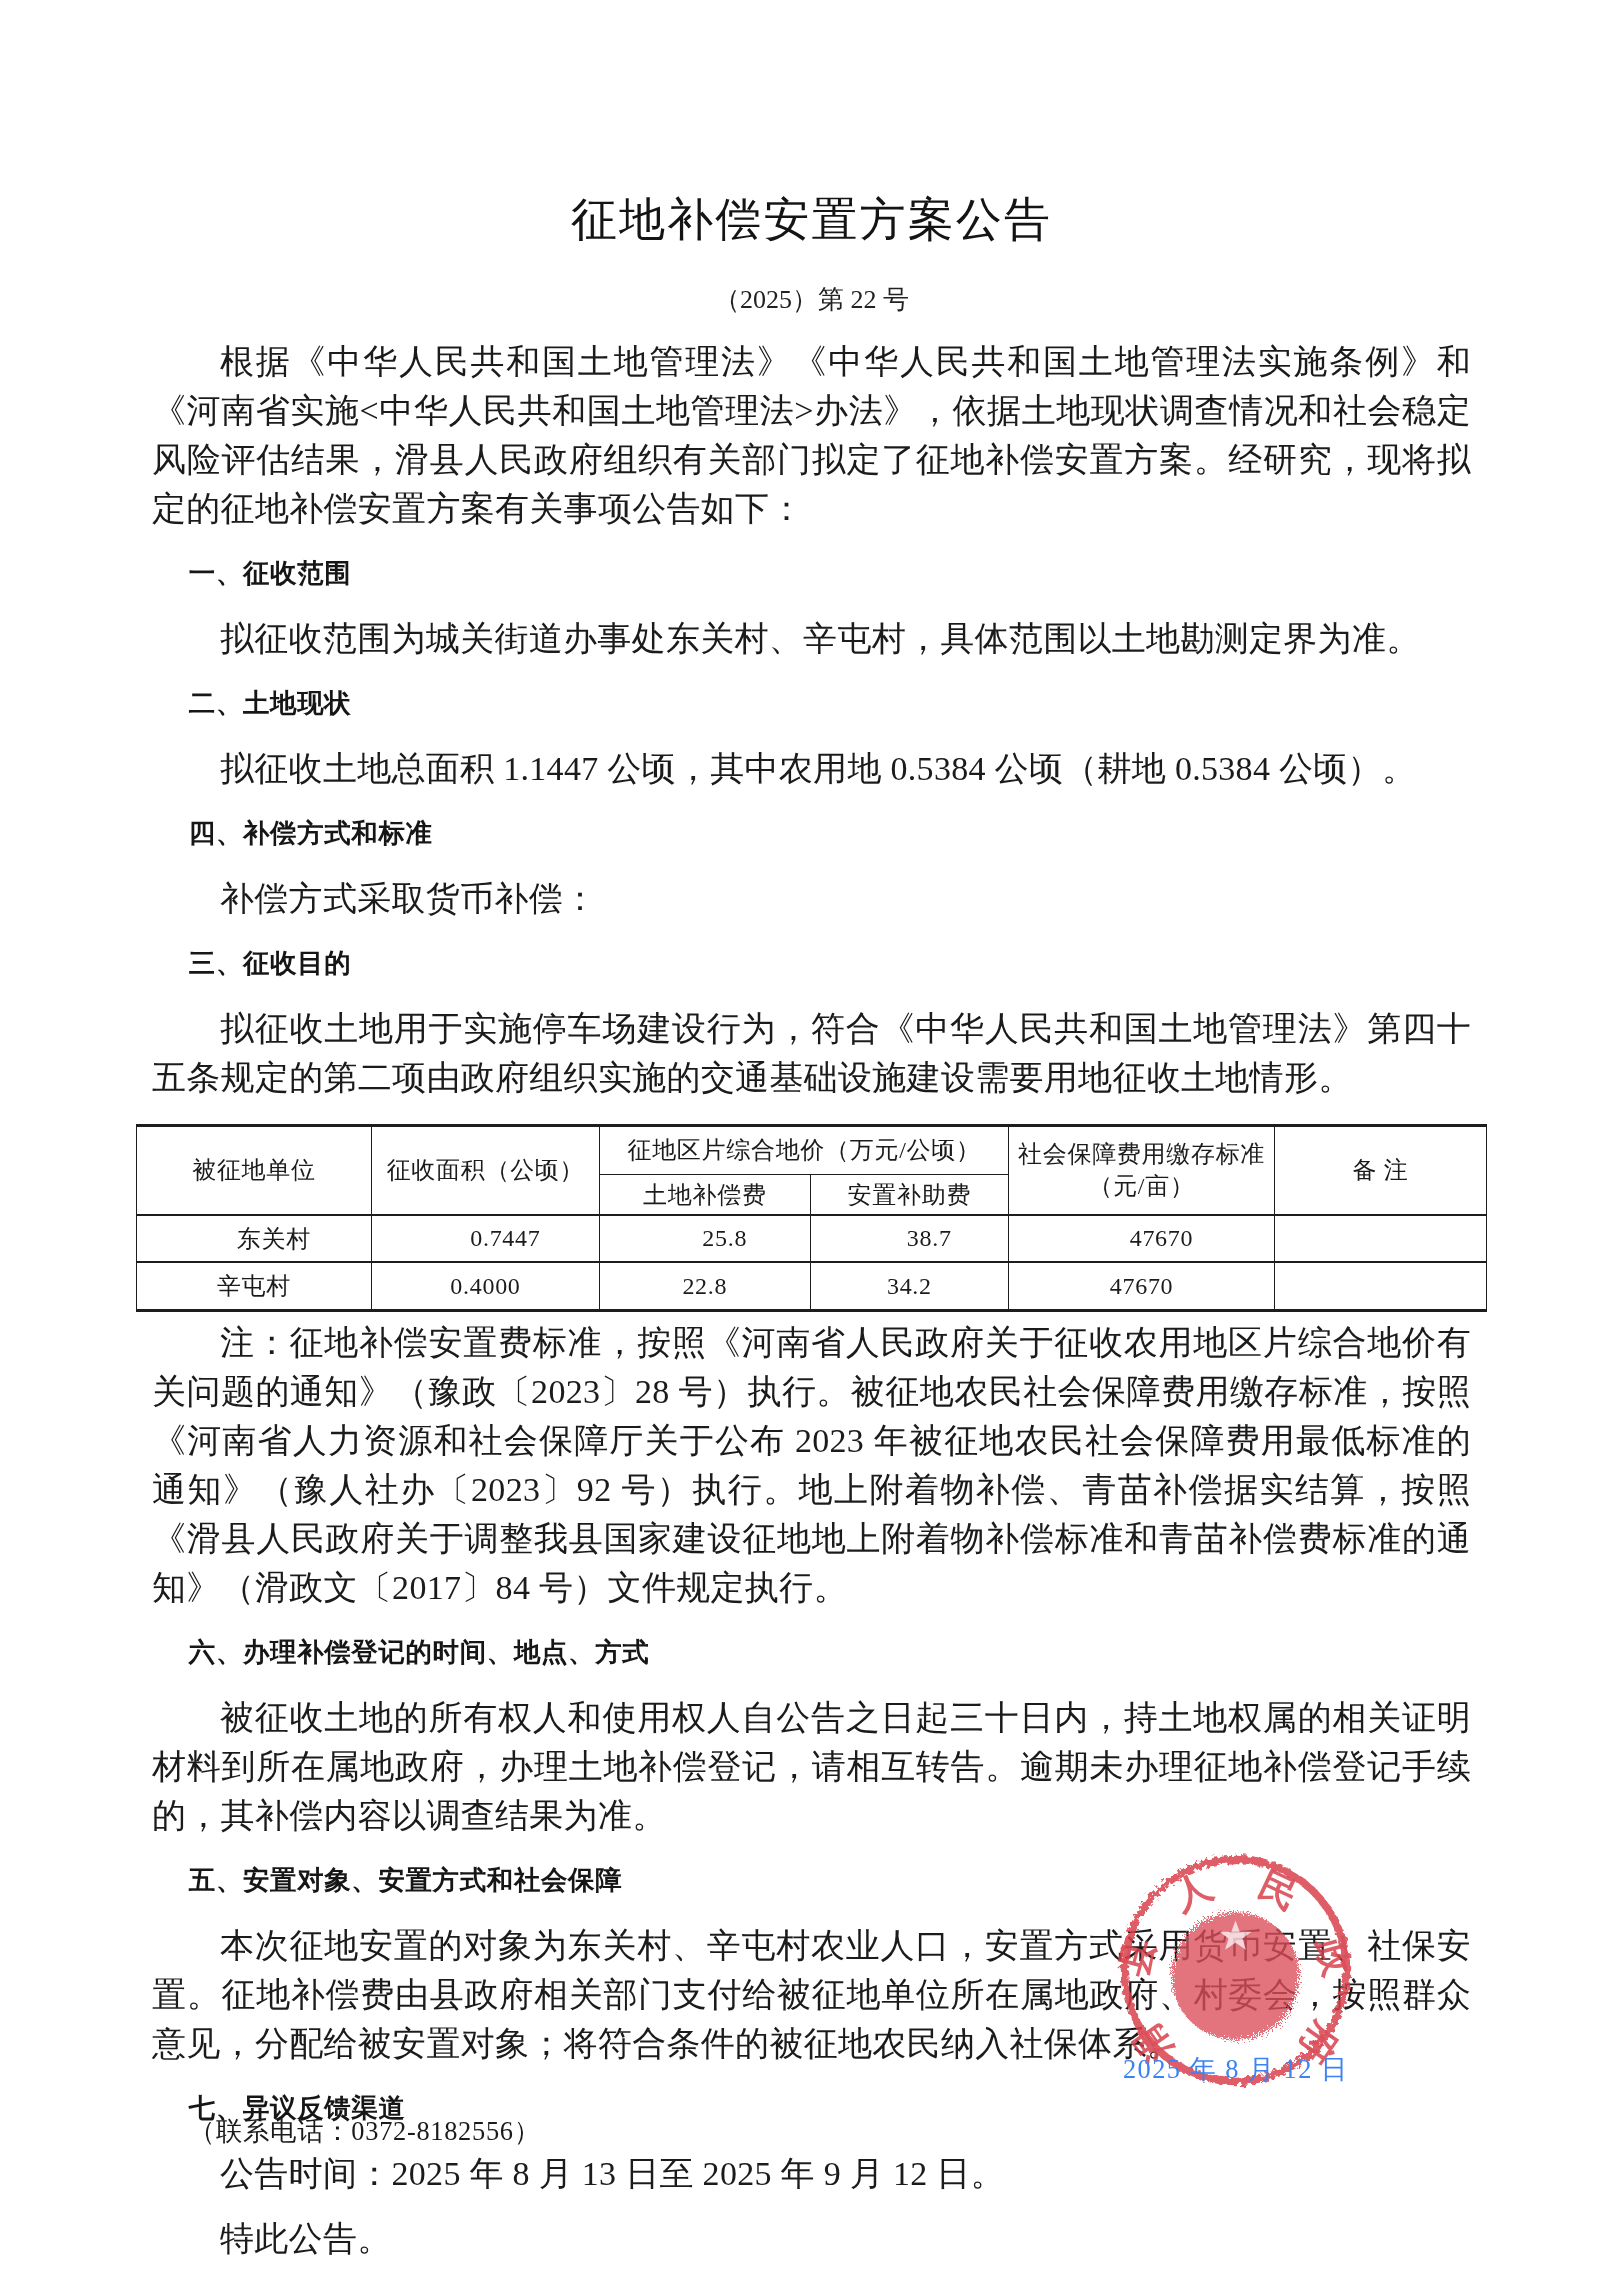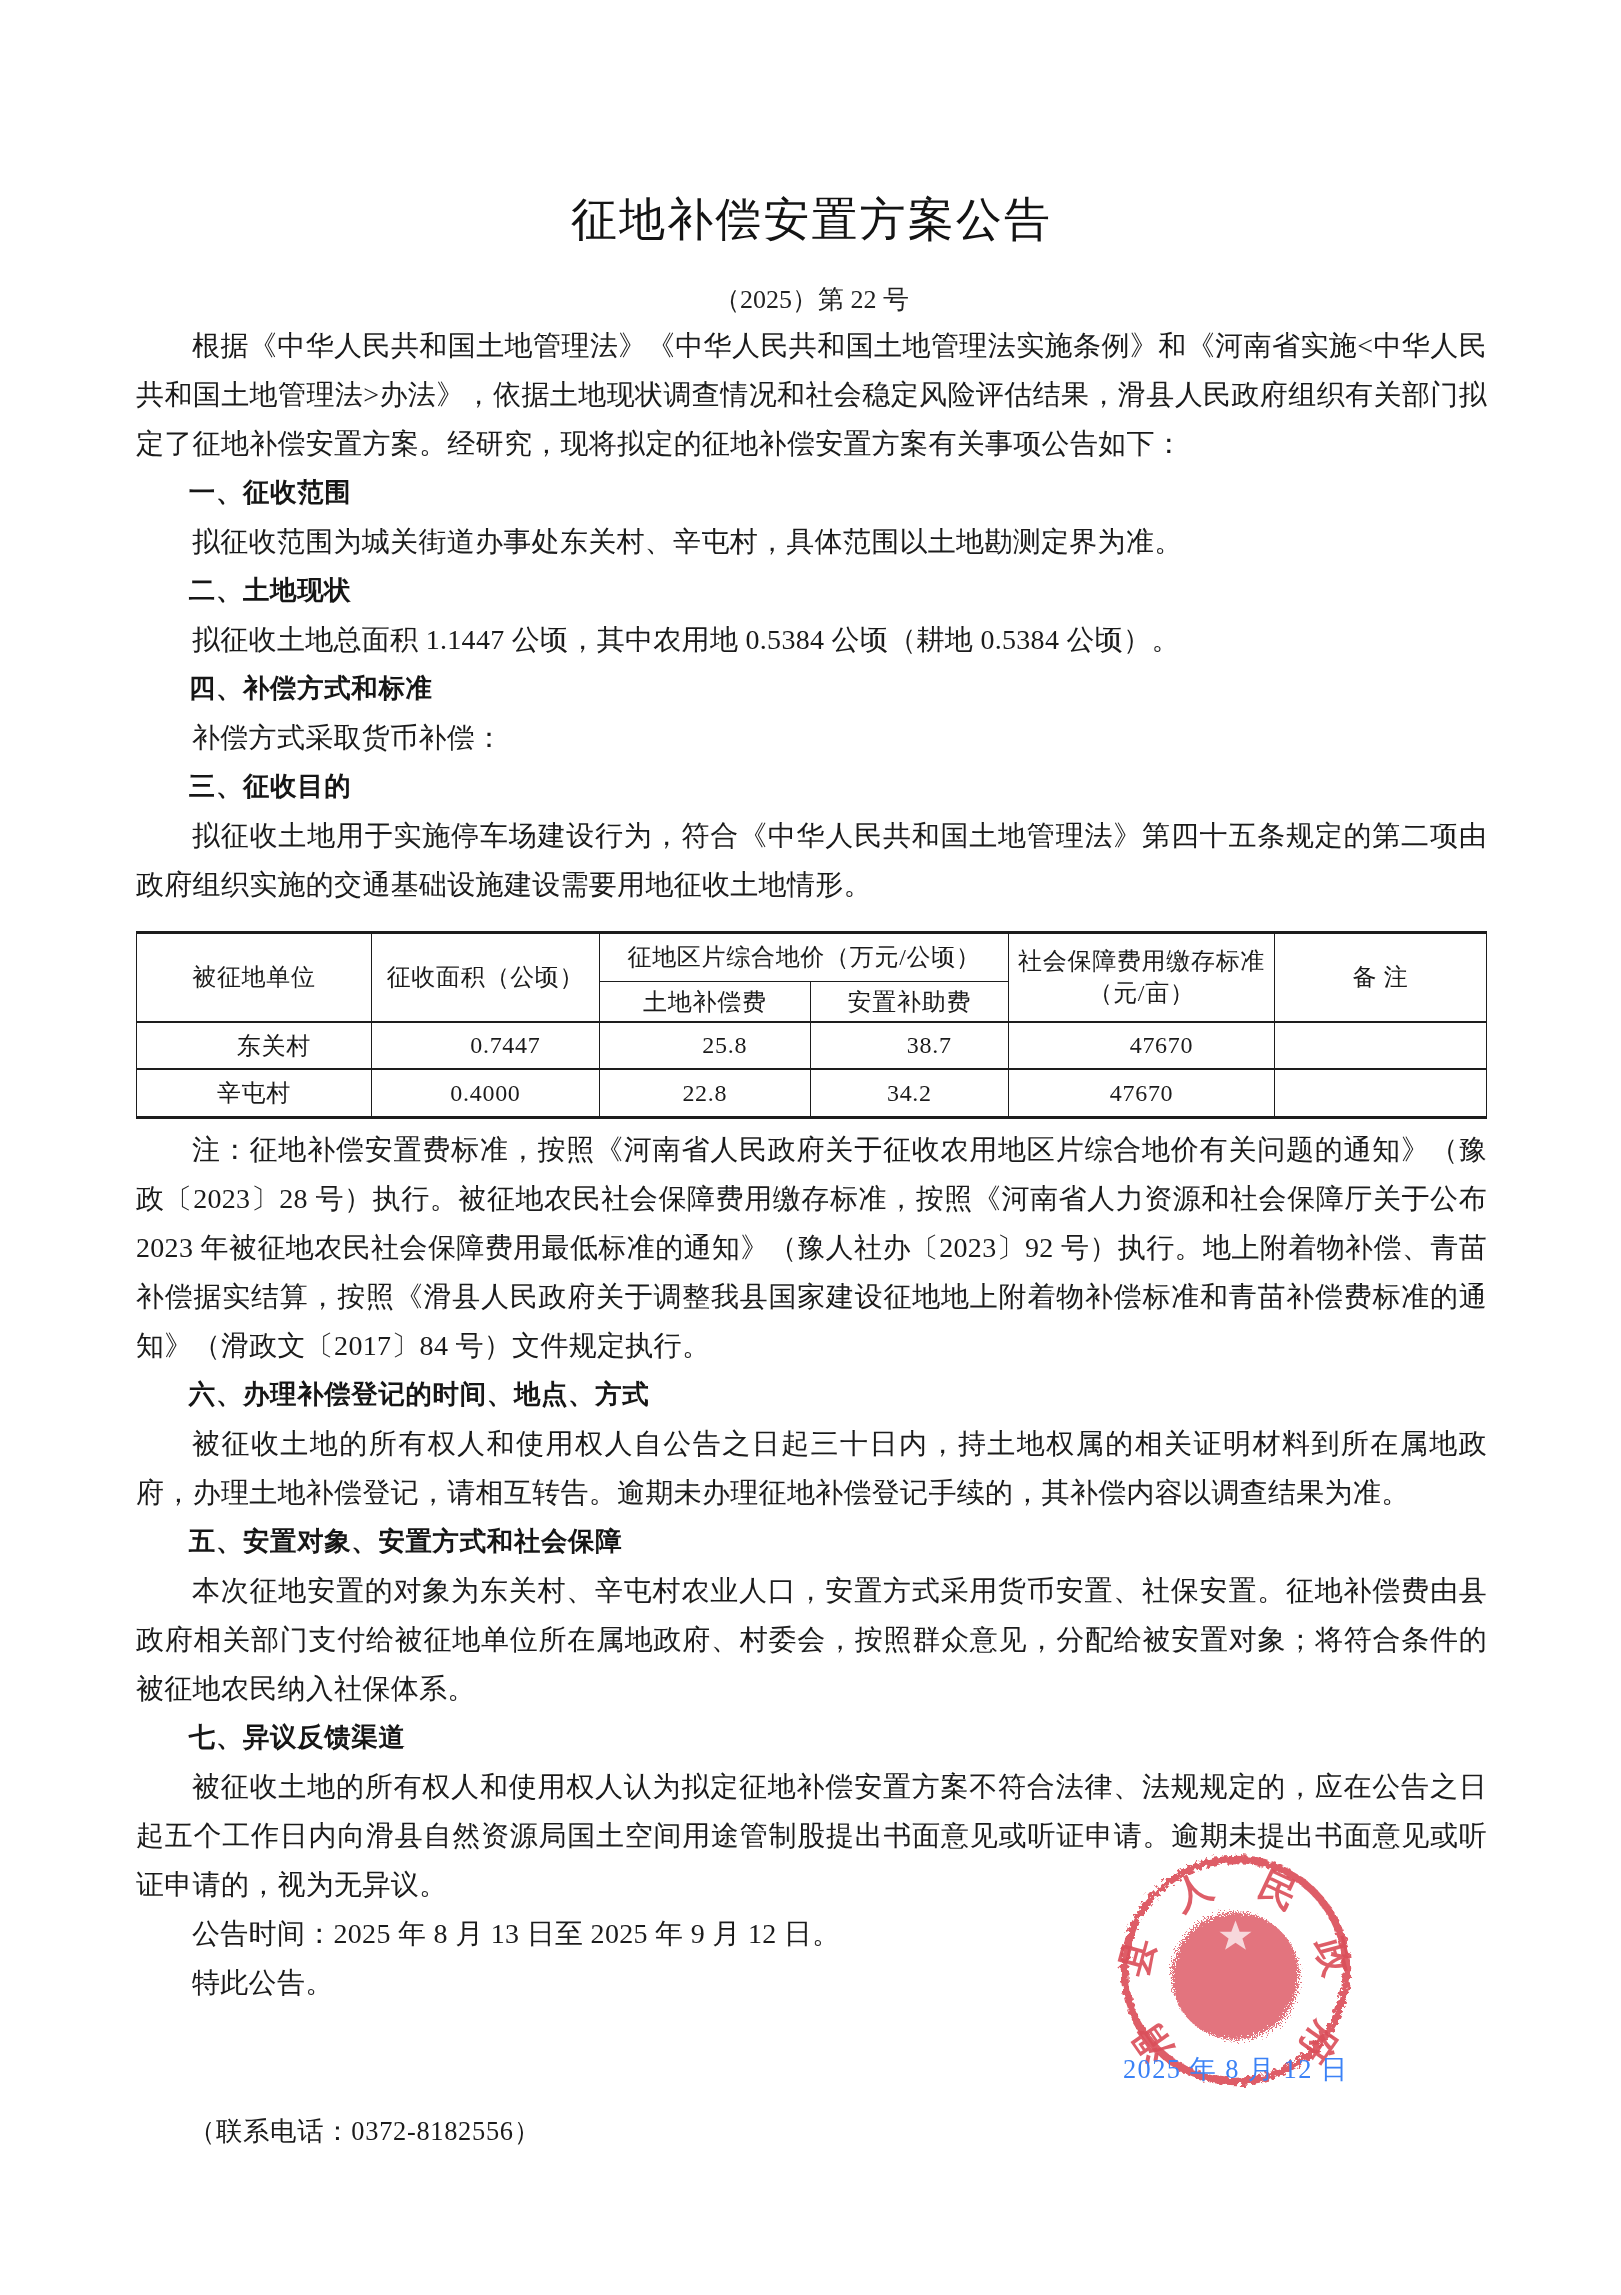--- a/index.html
+++ b/index.html
@@ -15,22 +15,22 @@
   .doc-title{
     text-align:center;font-size:46px;font-weight:400;
     line-height:56px;letter-spacing:2.1px;color:#141414;
     font-family:"Liberation Serif", serif;
   }
   .doc-no{
     text-align:center;font-size:26px;line-height:42px;margin-top:15.3px;color:#222;
   }
   .intro{margin-top:35px;}
   .para{
-    font-size:28px;line-height:49px;text-indent:2em;
-    text-align:justify;margin:0;color:#1b1b1b;
+    font-size:34px;line-height:49px;text-indent:2em;
+    text-align:justify;margin:16px;color:#1b1b1b;
     letter-spacing:0.3px;
   }
   .sec-h{
     font-size:26.4px;line-height:49px;text-indent:2em;margin:0;
     font-family:"Liberation Sans", sans-serif;font-weight:700;color:#161616;
     letter-spacing:0.7px;
   }
   table.comp-table{
     width:100%;border-collapse:collapse;margin-top:22px;margin-bottom:4.2px;
     border-top:3.5px solid #1d1d1d;border-bottom:3.5px solid #1d1d1d;
@@ -141,21 +141,20 @@
     <p class="para">被征收土地的所有权人和使用权人自公告之日起三十日内，持土地权属的相关证明材料到所在属地政府，办理土地补偿登记，请相互转告。逾期未办理征地补偿登记手续的，其补偿内容以调查结果为准。</p>
   </section>
 
   <section>
     <h2 class="sec-h">五、安置对象、安置方式和社会保障</h2>
     <p class="para">本次征地安置的对象为东关村、辛屯村农业人口，安置方式采用货币安置、社保安置。征地补偿费由县政府相关部门支付给被征地单位所在属地政府、村委会，按照群众意见，分配给被安置对象；将符合条件的被征地农民纳入社保体系。</p>
   </section>
 
   <section>
     <h2 class="sec-h">七、异议反馈渠道</h2>
-    <p class="para">被征收土地的所有权人和使用权人认为拟定征地补偿安置方案不符合法律、法规规定的，应在公告之日起五个工作日内向滑县自然资源局国土空间用途管制股提出书面意见或听证申请。逾期未提出书面意见或听证申请的，视为无异议。</p>
   </section>
 
   <p class="para">公告时间：2025 年 8 月 13 日至 2025 年 9 月 12 日。</p>
   <p class="para closing-line">特此公告。</p>
 
 </div>
 
 <div class="seal-wrap">
   <svg width="245" height="247" viewBox="0 0 352 356">
     <defs>

